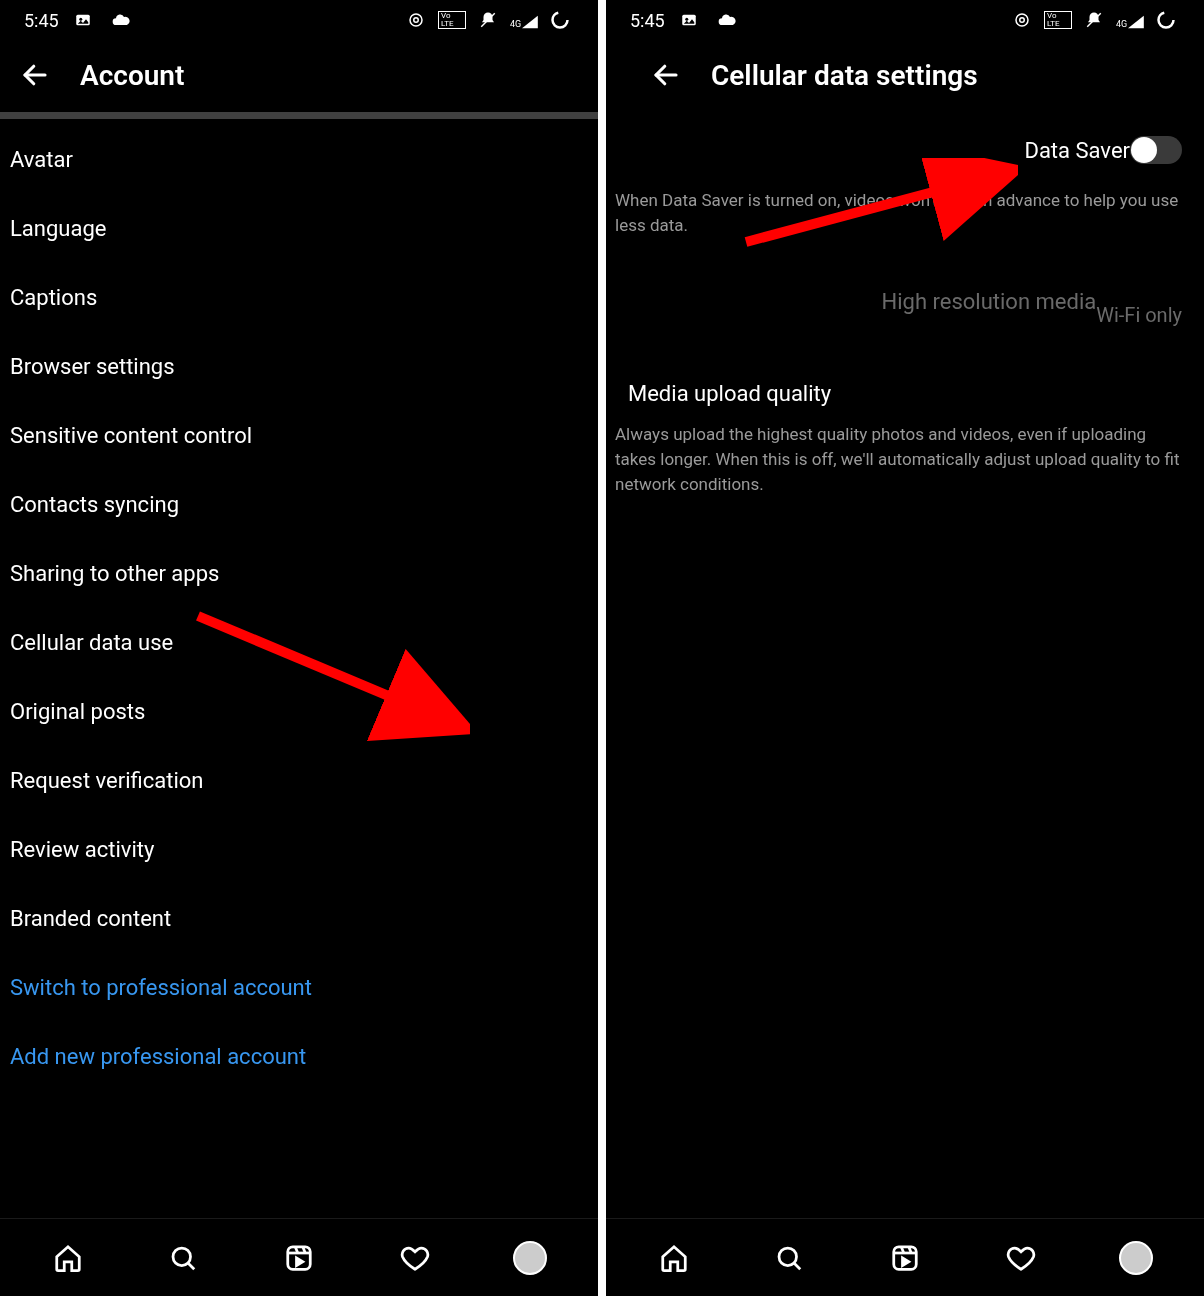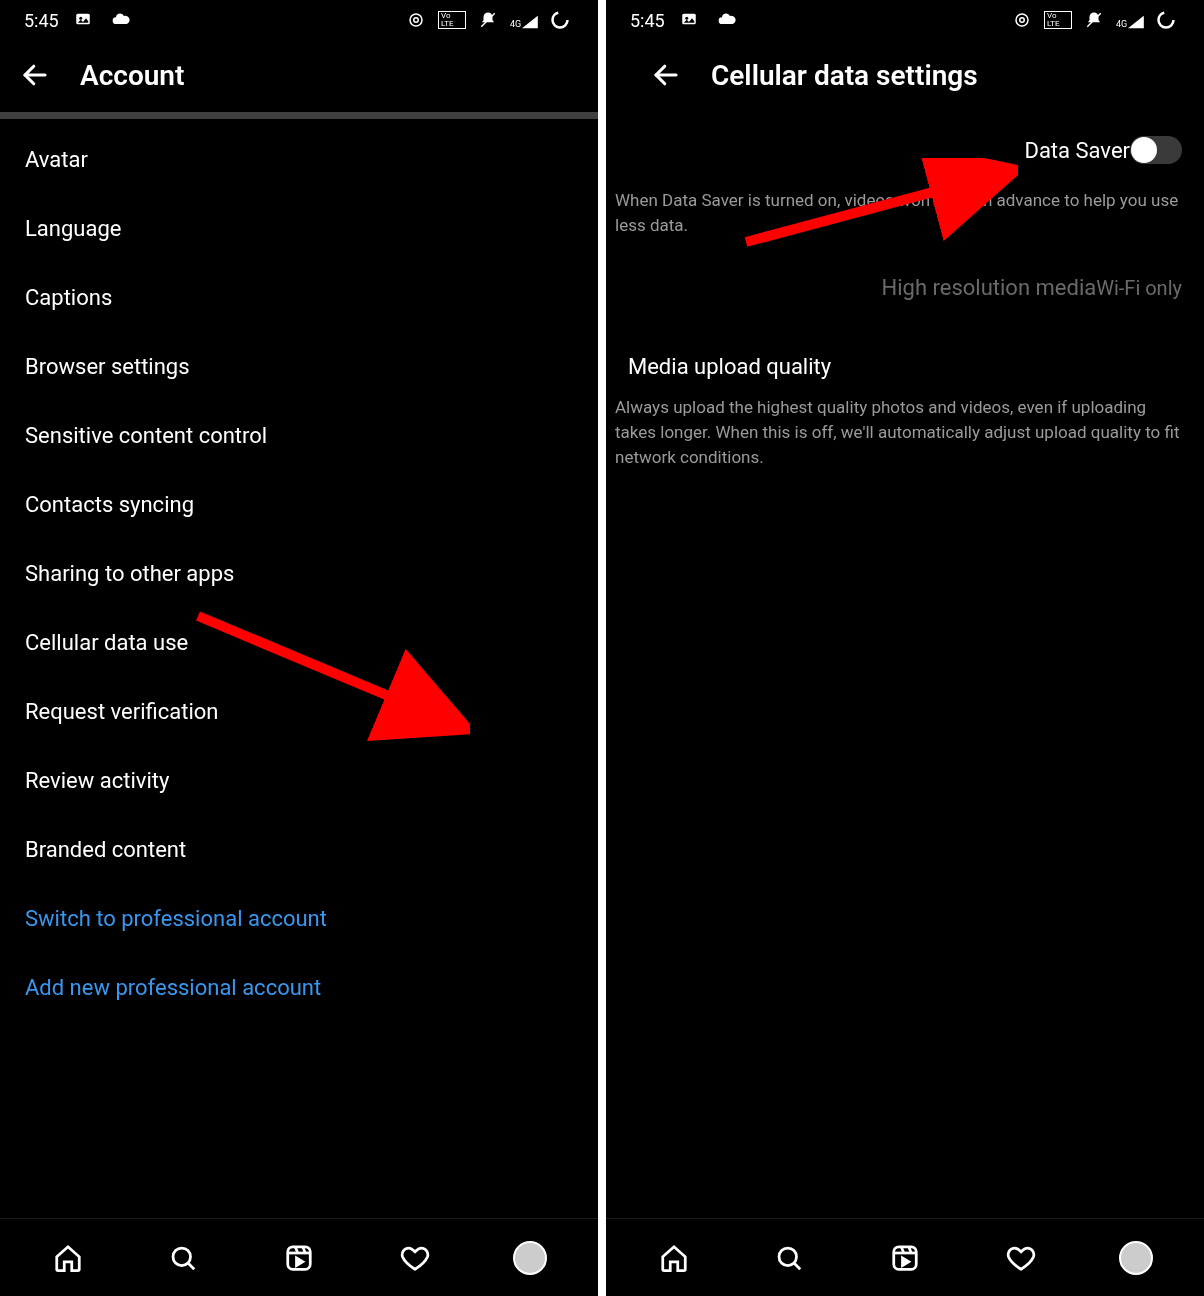--- a/index.html
+++ b/index.html
@@ -23,62 +23,62 @@
   }
   .status-bar {
     height: 40px;
     display: flex;
     align-items: center;
     justify-content: space-between;
     padding: 0 24px;
     font-size: 18px;
     font-weight: 400;
   }
-  .status-left { display: flex; gap: 10px; }
+  .status-left { display: flex; align-items: center; gap: 10px; }
   .status-right { display: flex; align-items: center; gap: 8px; }
   .status-icon { width: 28px; height: 18px; display: inline-flex; align-items: center; justify-content: center; }
   .header {
     display: flex;
     align-items: center;
     padding: 18px 18px 20px 18px;
     gap: 28px;
     border-bottom: 7px solid #404040;
   }
   .header-title {
     font-size: 28px;
     font-weight: 600;
   }
   .back-arrow { width: 34px; height: 34px; display: inline-flex; align-items: center; justify-content: center; cursor: pointer; }
   .content {
     flex: 1;
     overflow-y: auto;
     padding: 6px 0;
   }
   .list-item {
-    padding: 22px 25px;
+    padding: 22px 10px;
     font-size: 22px;
     font-weight: 400;
     cursor: pointer;
   }
   .list-item.link { color: #3897f0; }
   .section-header {
     padding: 22px 22px 10px 22px;
     font-size: 22px;
     font-weight: 400;
     color: #fff;
   }
   .setting-row {
     display: flex;
     align-items: center;
     justify-content: flex-end;
     padding: 18px 22px;
     font-size: 22px;
   }
   .setting-row.dim { color: #6a6a6a; }
-  .setting-value.dim { color: #6a6a6a; font-size: 20px; }
+  .setting-value.dim { color: #6a6a6a; font-size: 20px; margin-top: 28px; }
   .description {
     padding: 6px 22px 20px 9px;
     font-size: 17px;
     line-height: 1.45;
     color: #9a9a9a;
   }
   .toggle {
     width: 52px;
     height: 28px;
     background: #3a3a3a;
@@ -174,20 +174,21 @@
 
   <div class="content">
     <div class="list-item">Avatar</div>
     <div class="list-item">Language</div>
     <div class="list-item">Captions</div>
     <div class="list-item">Browser settings</div>
     <div class="list-item">Sensitive content control</div>
     <div class="list-item">Contacts syncing</div>
     <div class="list-item">Sharing to other apps</div>
     <div class="list-item">Cellular data use</div>
+    <div class="list-item">Original posts</div>
     <div class="list-item">Request verification</div>
     <div class="list-item">Review activity</div>
     <div class="list-item">Branded content</div>
     <div class="list-item link">Switch to professional account</div>
     <div class="list-item link">Add new professional account</div>
   </div>
 
   <div class="bottom-nav">
     <span class="nav-icon">
       <svg viewBox="0 0 24 24" width="30" height="30" fill="none" stroke="#fff" stroke-width="2.2">

